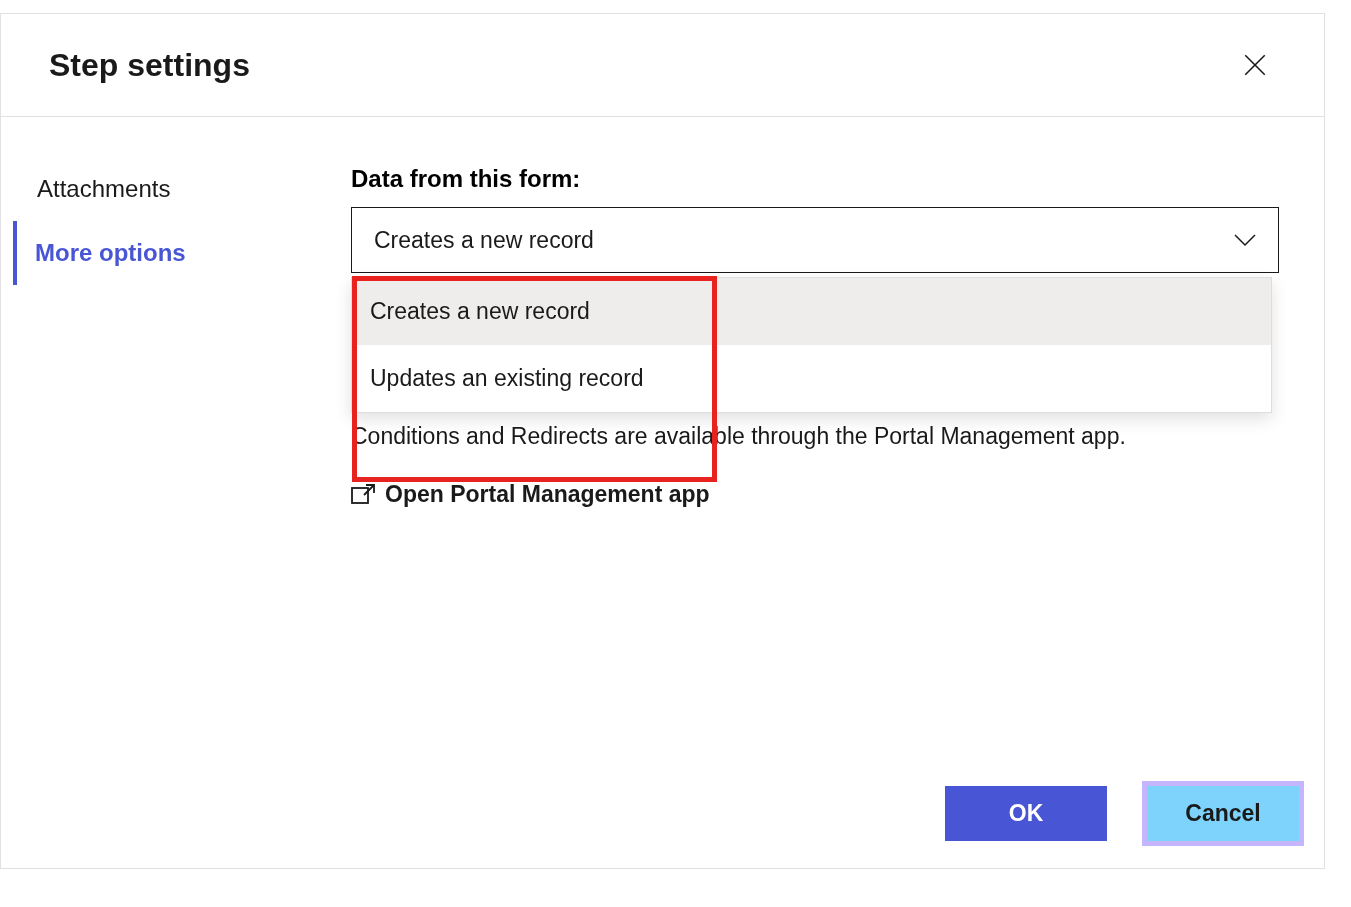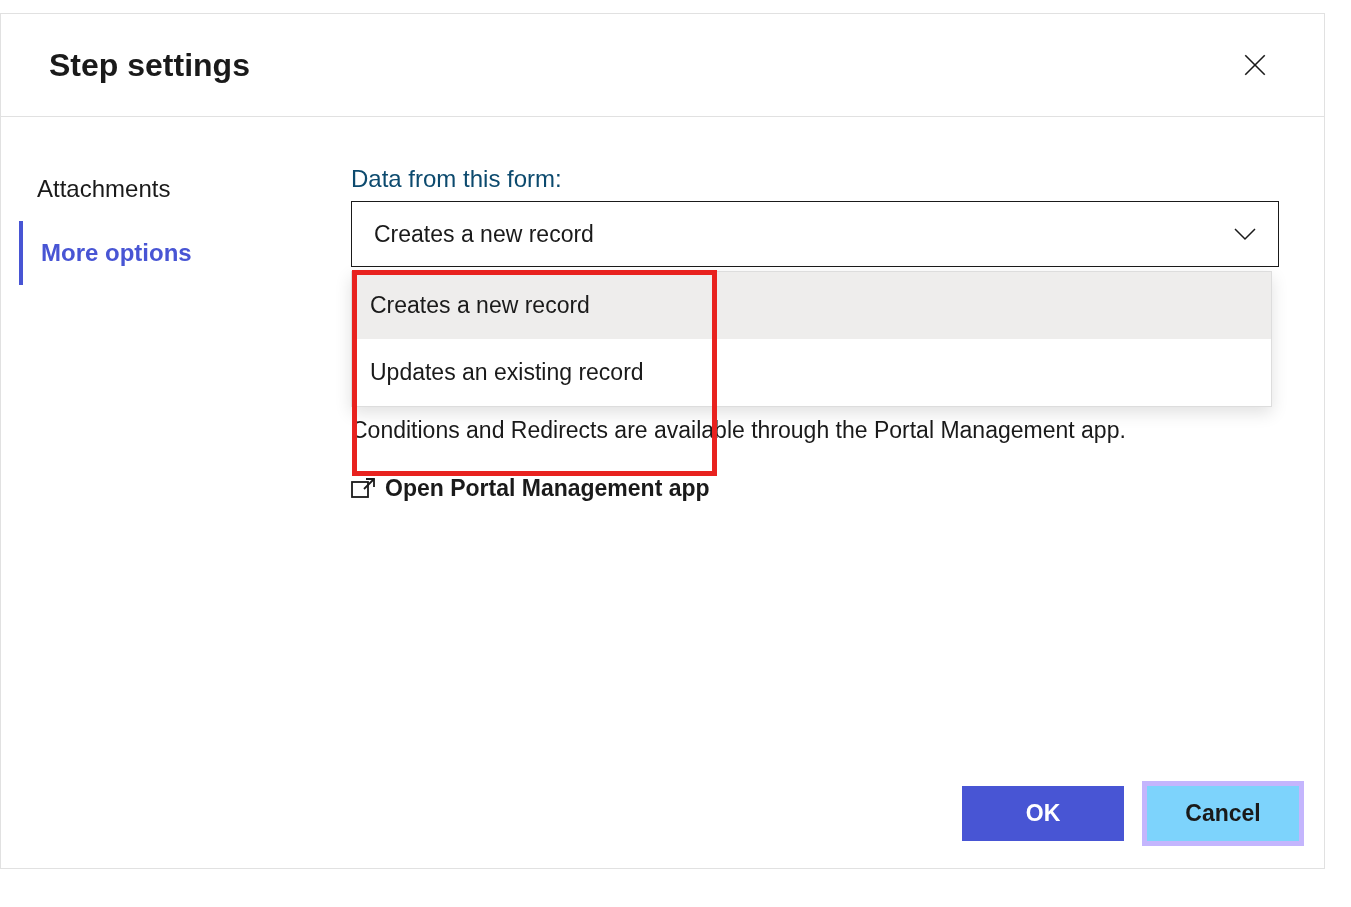--- a/index.html
+++ b/index.html
@@ -64,33 +64,33 @@
       font-size: 24px;
       color: #1a1a1a;
       cursor: pointer;
       border-left: 4px solid transparent;
     }
     .sidebar-item.active {
       color: #4855d4;
       font-weight: 600;
       border-left: 4px solid #4855d4;
       padding-left: 18px;
-      margin-left: 18px;
+      margin-left: 12px;
     }
     .main-content {
       flex: 1;
       padding-top: 48px;
       padding-right: 44px;
       position: relative;
     }
     .field-label {
       font-size: 24px;
-      font-weight: 400;
-      color: #0c4a6e;
-      margin-bottom: 8px;
+      font-weight: 700;
+      color: #000000;
+      margin-bottom: 14px;
     }
     .dropdown {
       width: 928px;
       height: 66px;
       border: 1px solid #1a1a1a;
       display: flex;
       align-items: center;
       justify-content: space-between;
       padding: 0 22px;
       cursor: pointer;
@@ -149,21 +149,21 @@
       cursor: pointer;
     }
     .portal-link svg {
       width: 24px;
       height: 20px;
     }
     .dialog-footer {
       display: flex;
       justify-content: flex-end;
       align-items: center;
-      gap: 18px;
+      gap: 35px;
       padding: 22px 20px 22px 0;
       border-top: 0px solid #e1e1e1;
     }
     .btn {
       padding: 14px 36px;
       font-size: 23px;
       font-weight: 600;
       cursor: pointer;
       border: none;
     }

